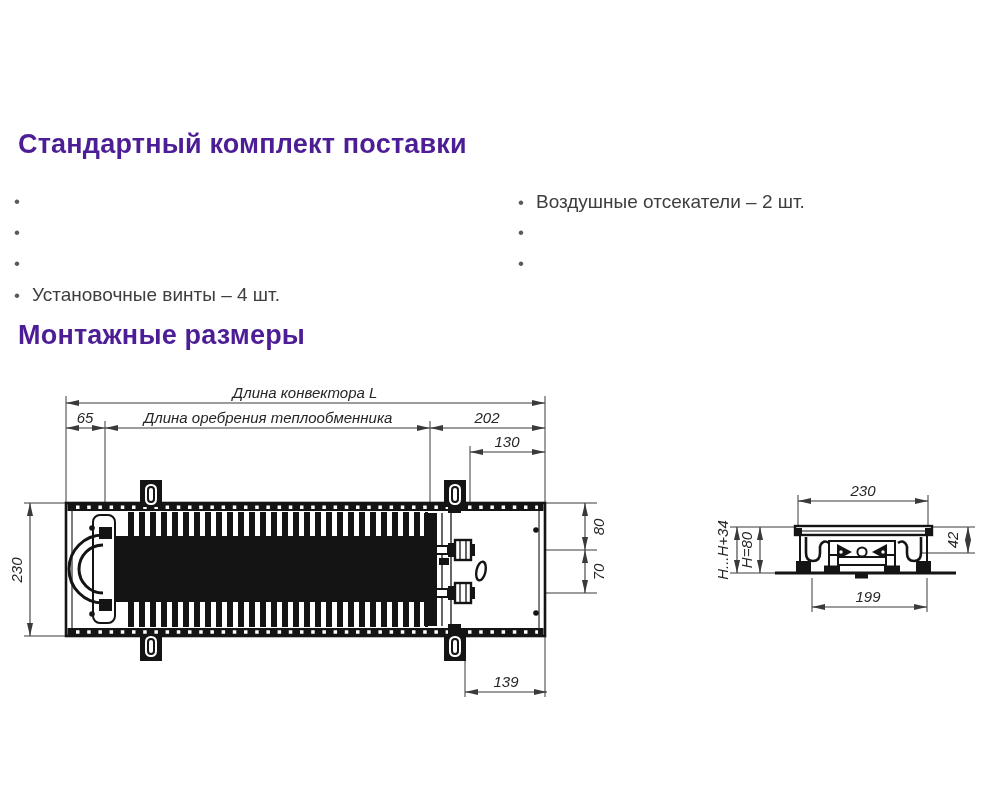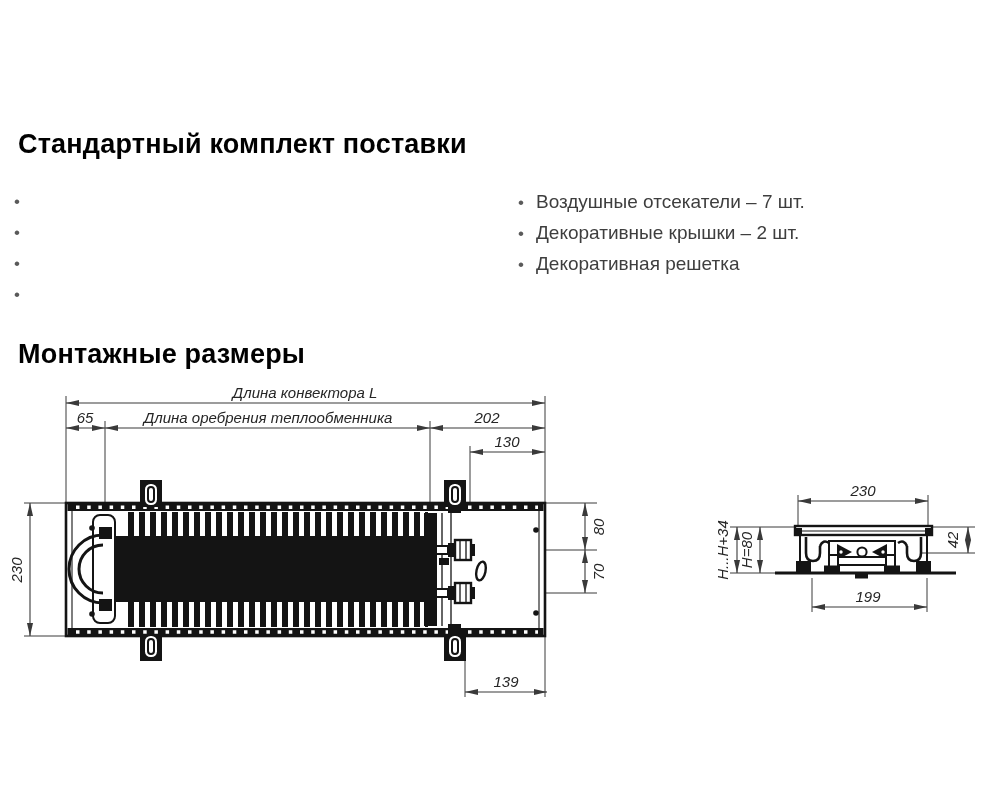--- a/index.html
+++ b/index.html
@@ -1,25 +1,25 @@
 <!DOCTYPE html>
 <html><head>
 <meta charset="utf-8">
 <style>
   html,body{margin:0;padding:0;}
   body{
     width:988px;height:806px;background:#ffffff;position:relative;overflow:hidden;
     font-family:"Liberation Sans", sans-serif;
   }
   .h1{
-    position:absolute;left:18px;font-size:27px;font-weight:bold;color:#000000;
+    position:absolute;left:18px;font-size:27px;font-weight:bold;color:#4c1d95;
     letter-spacing:.2px;margin:0;
   }
   #delivery-title{top:129px;}
-  #mounting-title{top:339px;}
+  #mounting-title{top:320px;}
   ul.kit{
     position:absolute;top:186px;margin:0;padding:0;list-style:none;
   }
   ul.kit.left{left:14px;width:480px;}
   ul.kit.right{left:518px;width:460px;}
   ul.kit li{
     display:flex;align-items:baseline;gap:12px;
     font-size:19px;color:#3e3e3e;height:31px;line-height:31px;
   }
   ul.kit li .blt{color:#5a5a5a;font-size:17px;}
@@ -40,35 +40,34 @@
       <span class="blt">•</span>
     </li>
   <li>
       <span class="blt">•</span>
     </li>
   <li>
       <span class="blt">•</span>
     </li>
   <li>
       <span class="blt">•</span>
+      <span>Установочные винты – 4 шт.</span>
     </li>
 </ul>
 
 <ul class="kit right">
   <li>
       <span class="blt">•</span>
-      <span>Воздушные отсекатели – 7 шт.</span>
-    </li>
-  <li>
-      <span class="blt">•</span>
-      <span>Декоративные крышки – 2 шт.</span>
-    </li>
-  <li>
-      <span class="blt">•</span>
-      <span>Декоративная решетка</span>
+      <span>Воздушные отсекатели – 2 шт.</span>
+    </li>
+  <li>
+      <span class="blt">•</span>
+    </li>
+  <li>
+      <span class="blt">•</span>
     </li>
 </ul>
 
 <h1 class="h1" id="mounting-title">Монтажные размеры</h1>
 
 <svg width="988" height="806" viewBox="0 0 988 806" style="position:absolute;left:0;top:0;" xmlns="http://www.w3.org/2000/svg">
   <defs>
     <marker id="ar" viewBox="0 0 12 12" refX="12" refY="6" markerWidth="12" markerHeight="12" orient="auto-start-reverse">
       <path d="M0,3.2 L12,6 L0,8.8 z" fill="#3a3a3a"></path>
     </marker>

